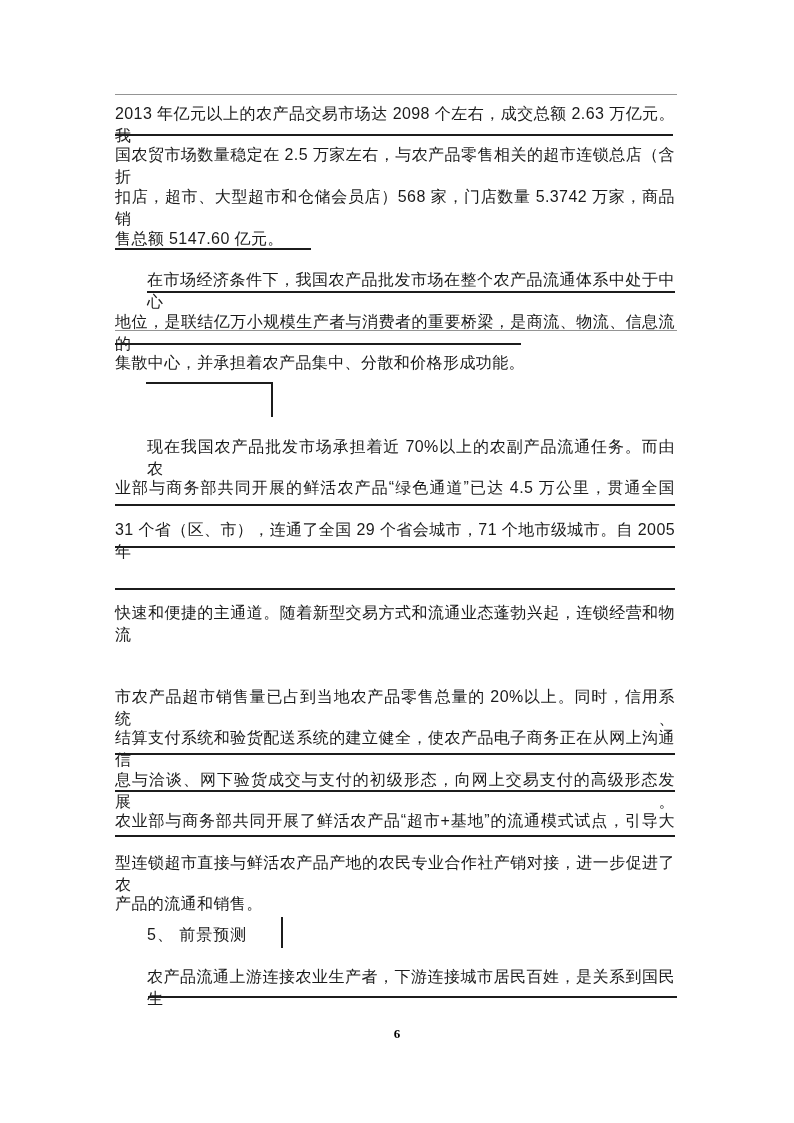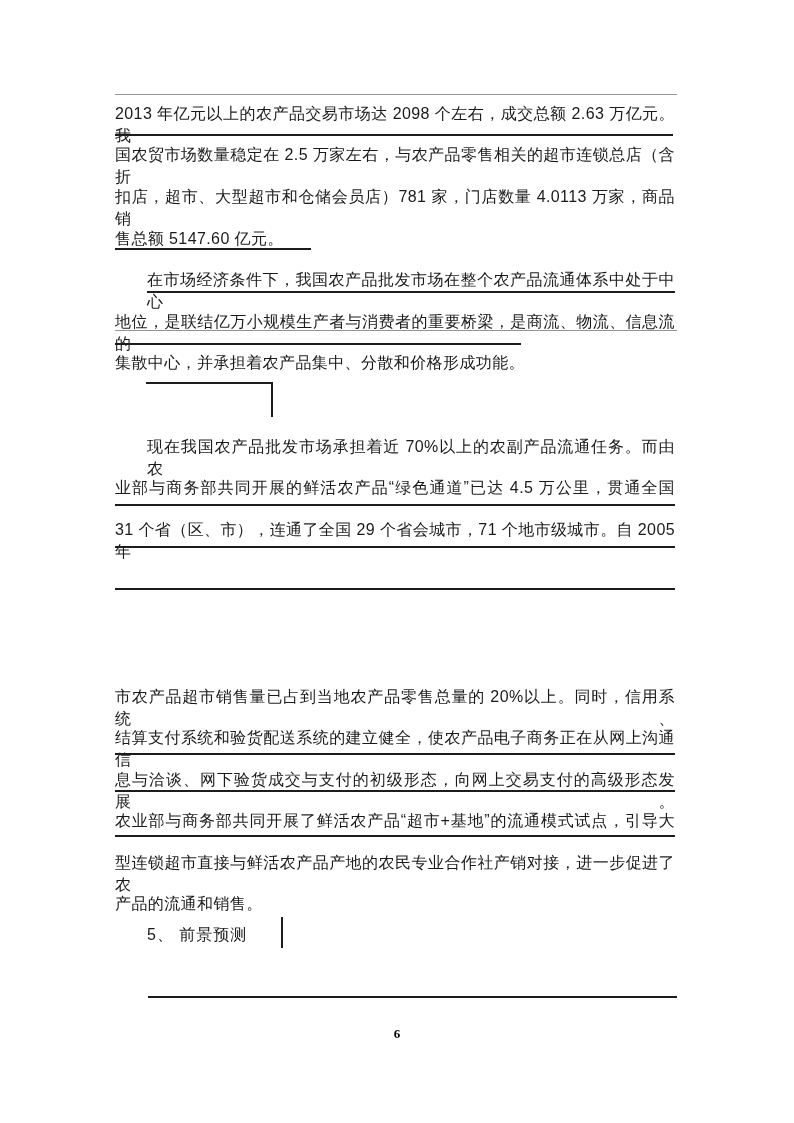--- a/index.html
+++ b/index.html
@@ -58,35 +58,37 @@
     color:#000000;
   }
 </style>
 </head>
 <body>
 
 <div class="page">
 
   <div class="tl fill" style="top:103px">2013 年亿元以上的农产品交易市场达 2098 个左右，成交总额 2.63 万亿元。我</div>
   <div class="tl fill" style="top:144px">国农贸市场数量稳定在 2.5 万家左右，与农产品零售相关的超市连锁总店（含折</div>
-  <div class="tl fill" style="top:186px">扣店，超市、大型超市和仓储会员店）781 家，门店数量 4.0113 万家，商品销</div>
+  <div class="tl fill" style="top:186px">扣店，超市、大型超市和仓储会员店）568 家，门店数量 5.3742 万家，商品销</div>
   <div class="tl" style="top:228px">售总额 5147.60 亿元。</div>
   <div class="tl fill indent" style="top:269px">在市场经济条件下，我国农产品批发市场在整个农产品流通体系中处于中心</div>
   <div class="tl fill" style="top:311px">地位，是联结亿万小规模生产者与消费者的重要桥梁，是商流、物流、信息流的</div>
   <div class="tl" style="top:352px">集散中心，并承担着农产品集中、分散和价格形成功能。</div>
   <div class="tl fill indent" style="top:436px">现在我国农产品批发市场承担着近 70%以上的农副产品流通任务。而由农</div>
   <div class="tl fill" style="top:477px">业部与商务部共同开展的鲜活农产品“绿色通道”已达 4.5 万公里，贯通全国</div>
   <div class="tl fill" style="top:519px">31 个省（区、市），连通了全国 29 个省会城市，71 个地市级城市。自 2005 年</div>
+  <div class="tl fill" style="top:602px">快速和便捷的主通道。随着新型交易方式和流通业态蓬勃兴起，连锁经营和物流</div>
   <div class="tl fill" style="top:686px">市农产品超市销售量已占到当地农产品零售总量的 20%以上。同时，信用系统、</div>
   <div class="tl fill" style="top:727px">结算支付系统和验货配送系统的建立健全，使农产品电子商务正在从网上沟通信</div>
   <div class="tl fill" style="top:769px">息与洽谈、网下验货成交与支付的初级形态，向网上交易支付的高级形态发展。</div>
   <div class="tl fill" style="top:810px">农业部与商务部共同开展了鲜活农产品“超市+基地”的流通模式试点，引导大</div>
   <div class="tl fill" style="top:852px">型连锁超市直接与鲜活农产品产地的农民专业合作社产销对接，进一步促进了农</div>
   <div class="tl" style="top:893px">产品的流通和销售。</div>
   <div class="tl heading indent" style="top:924px">5、 前景预测</div>
+  <div class="tl fill indent" style="top:966px">农产品流通上游连接农业生产者，下游连接城市居民百姓，是关系到国民生</div>
 
   <div class="rule light" style="top:94px;  left:115px; width:562px"></div>
   <div class="rule" style="top:134px; left:115px; width:558px"></div>
   <div class="rule" style="top:248px; left:115px; width:196px"></div>
   <div class="rule" style="top:291px; left:147px; width:528px"></div>
   <div class="rule light" style="top:330px; left:115px; width:562px"></div>
   <div class="rule" style="top:343px; left:115px; width:406px"></div>
   <div class="rule" style="top:504px; left:115px; width:560px"></div>
   <div class="rule" style="top:546px; left:115px; width:560px"></div>
   <div class="rule" style="top:588px; left:115px; width:560px"></div>

